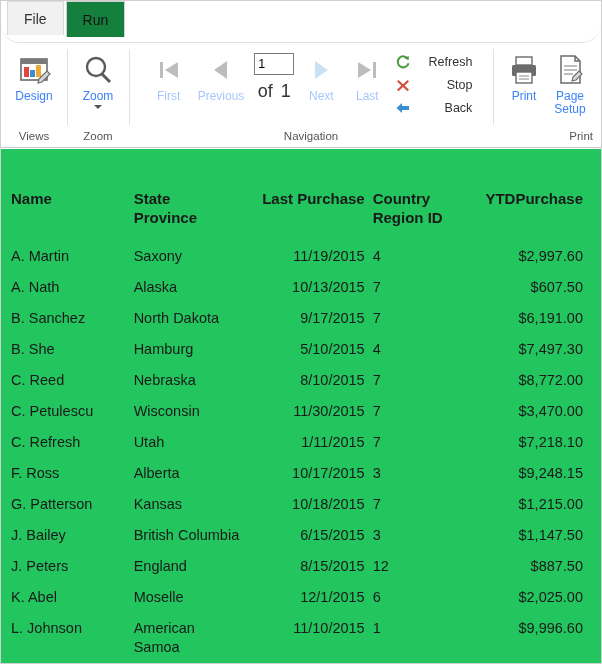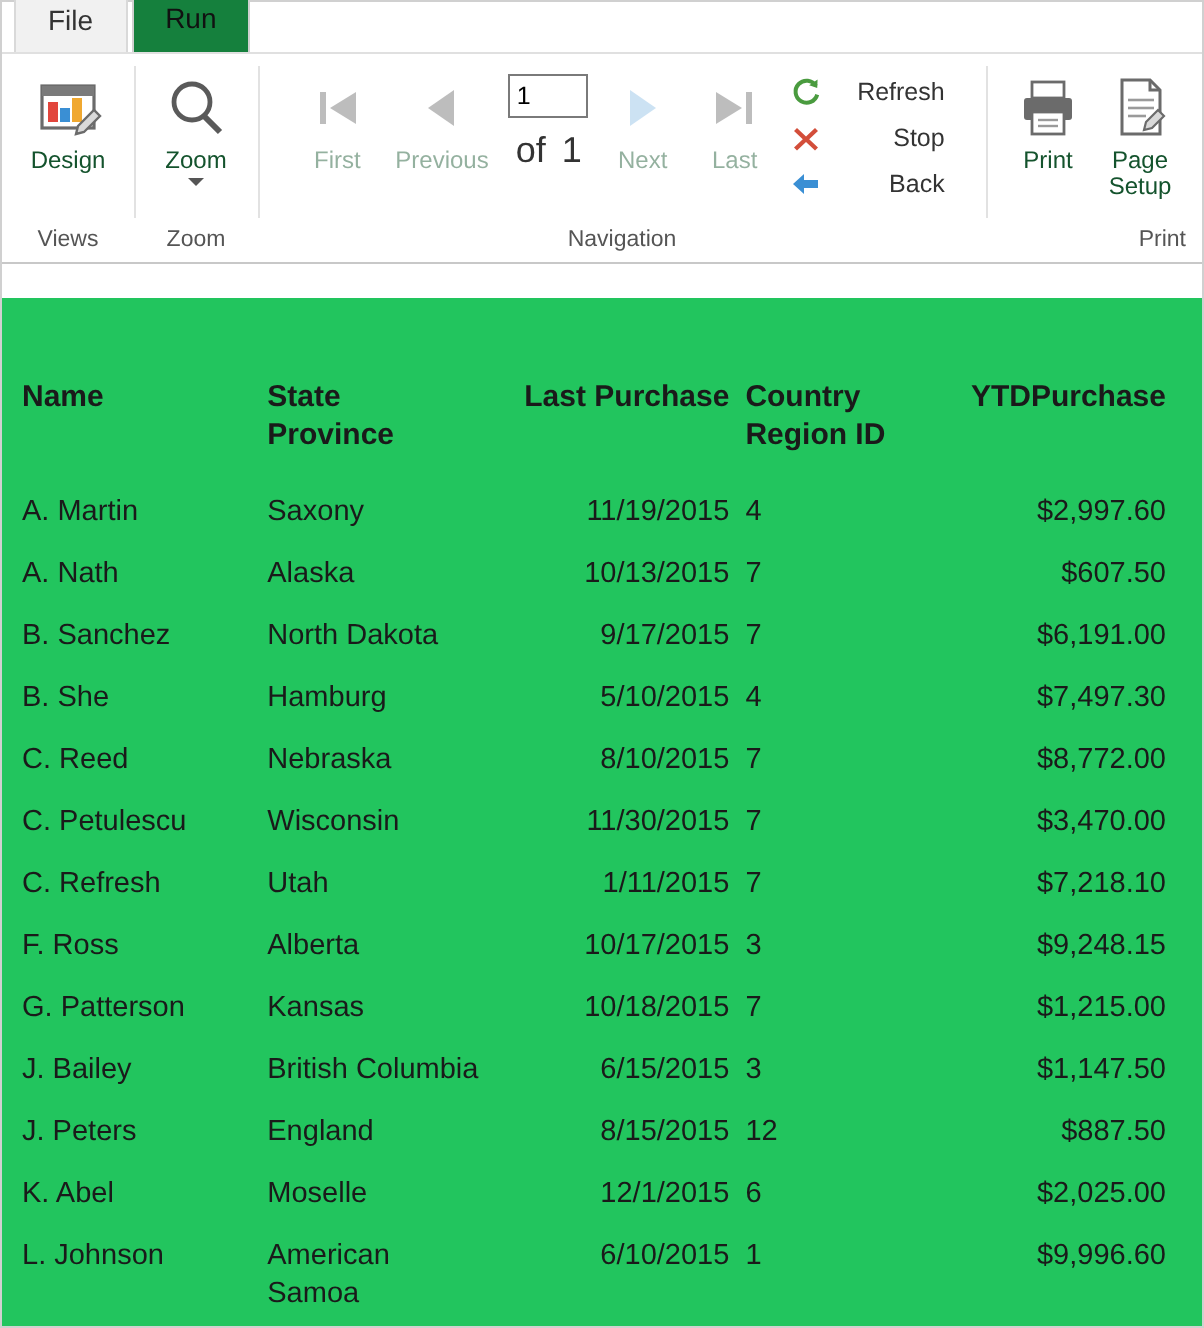--- a/index.html
+++ b/index.html
@@ -12,27 +12,27 @@
   }
   #app {
     width: 602px; height: 664px;
     border: 1px solid #d0d0d0;
     position: relative;
     background: #ffffff;
   }
 
   
   .tabbar {
-    height: 26px;
+    height: 42px;
     background: #ffffff;
     display: flex;
-    align-items: flex-end;
     padding-left: 6px;
     position: relative;
     border-bottom: 1px solid #e0e0e0;
+    border-radius: 19px;
   }
   .tab {
     height: 34px;
     min-width: 50px;
     padding: 0 16px;
     display: flex;
     align-items: center;
     justify-content: center;
     font-size: 14px;
     color: #333;
@@ -102,21 +102,21 @@
     height: 38px;
     display: flex;
     align-items: center;
     justify-content: center;
   }
   .cmd .cmd-label {
     font-size: 12px;
     text-align: center;
     line-height: 13px;
     margin-top: 1px;
-    color: #14532d;
+    color: #3b82f6;
   }
   .cmd.disabled .cmd-label, .cmd.disabled .glyph { opacity: .45; }
 
   .cmd-small {
     display: flex;
     align-items: center;
     gap: 6px;
     padding: 3px 4px;
     font-size: 12.5px;
     color: #333;
@@ -460,21 +460,21 @@
           <tr>
             <td class="col-name">K. Abel</td>
             <td class="col-state">Moselle</td>
             <td class="col-lastp num">12/1/2015</td>
             <td class="col-country">6</td>
             <td class="col-ytd num">$2,025.00</td>
           </tr>
           <tr>
             <td class="col-name">L. Johnson</td>
             <td class="col-state">American Samoa</td>
-            <td class="col-lastp num">6/10/2015</td>
+            <td class="col-lastp num">11/10/2015</td>
             <td class="col-country">1</td>
             <td class="col-ytd num">$9,996.60</td>
           </tr>
         </tbody>
     </table>
   </div>
 
 </div>
 
 </body></html>

